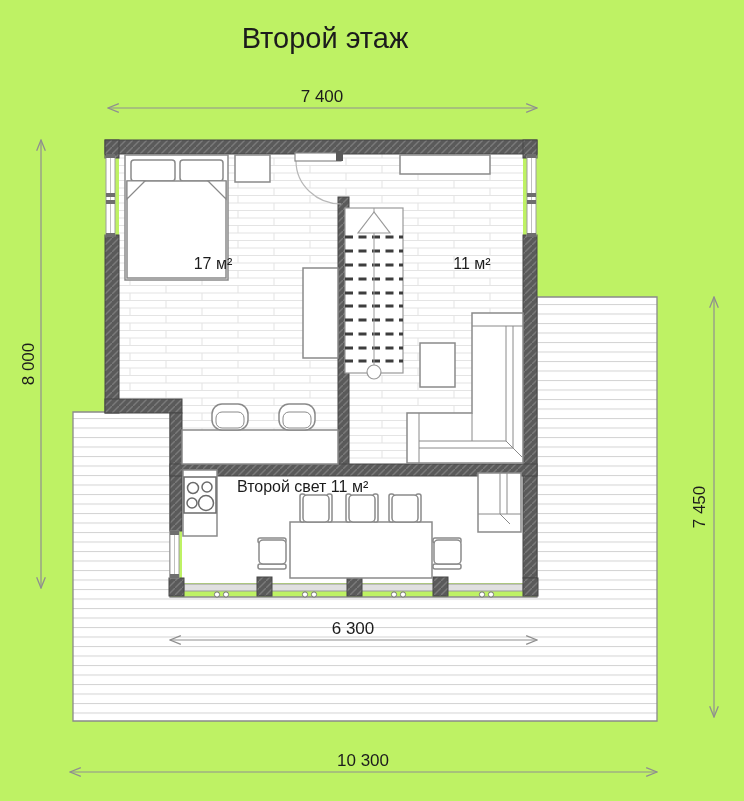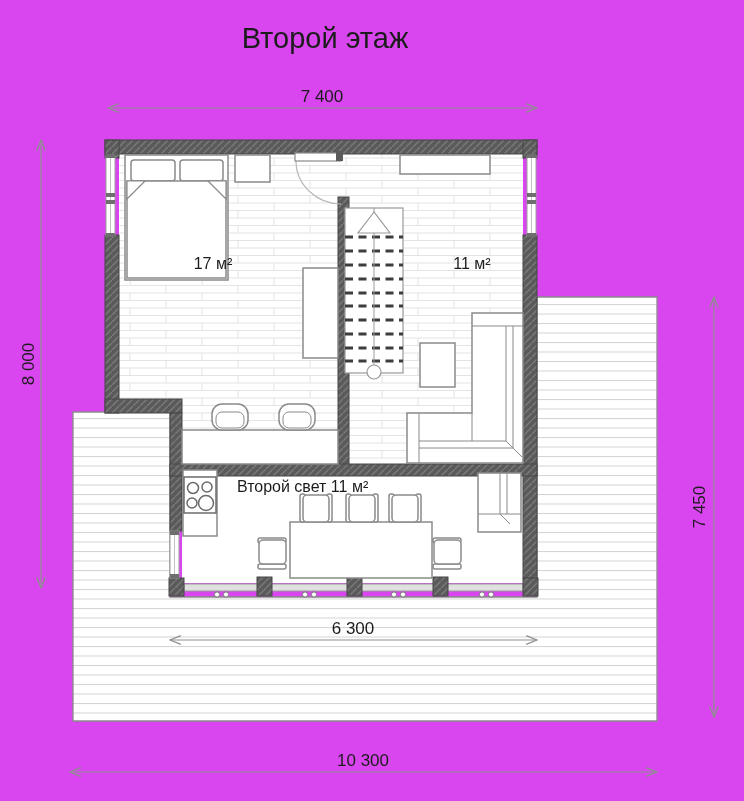--- a/index.html
+++ b/index.html
@@ -1,16 +1,16 @@
 <!DOCTYPE html>
 <html><head>
 <meta charset="utf-8">
 <style>
   html,body{margin:0;padding:0;background:#ffffff;}
-  .canvas{position:relative;width:744px;height:801px;background:#d946ef;overflow:hidden;
+  .canvas{position:relative;width:744px;height:801px;background:#bef264;overflow:hidden;
           font-family:"Liberation Sans",sans-serif;text-align:right;}
   svg{display:block;}
   text{fill:#1c1c1c;font-family:"Liberation Sans",sans-serif;}
   .t-title{font-size:29px;font-weight:500;}
   .t-dim{font-size:17px;}
   .t-room{font-size:16px;}
   .wall{stroke:#474747;stroke-width:1;}
   .furn{fill:#ffffff;stroke:#8a8a8a;stroke-width:1.5;}
   .furnline{fill:none;stroke:#8a8a8a;stroke-width:1;}
   .dimline{fill:none;stroke:#8f8f8f;stroke-width:1.2;}

